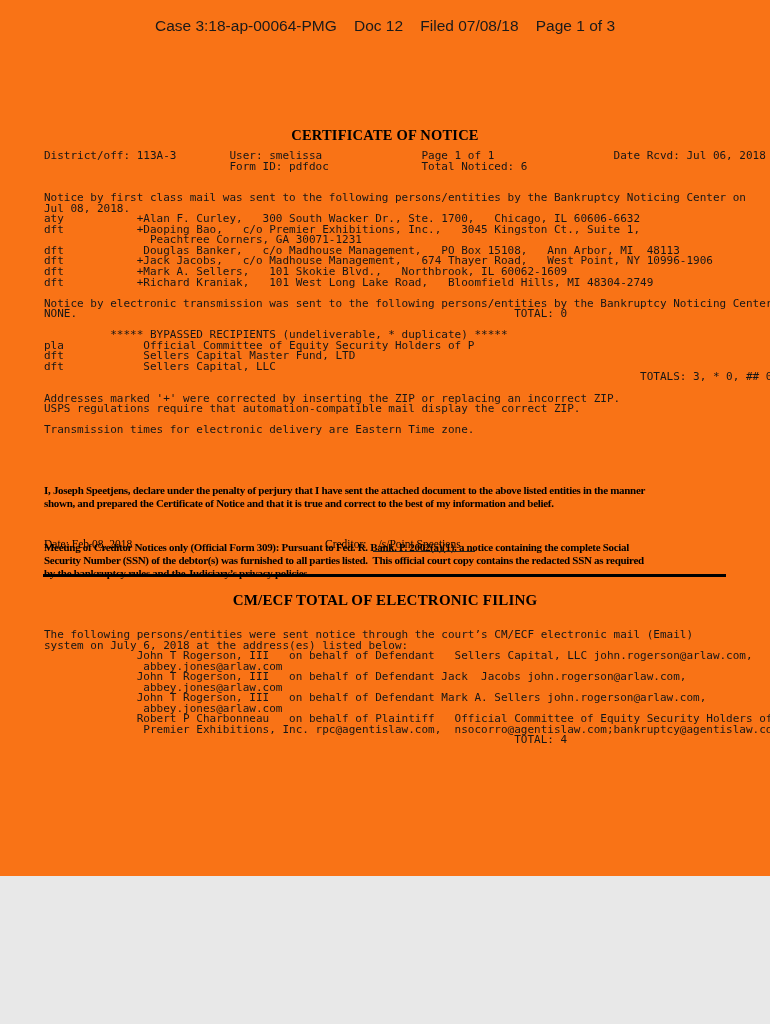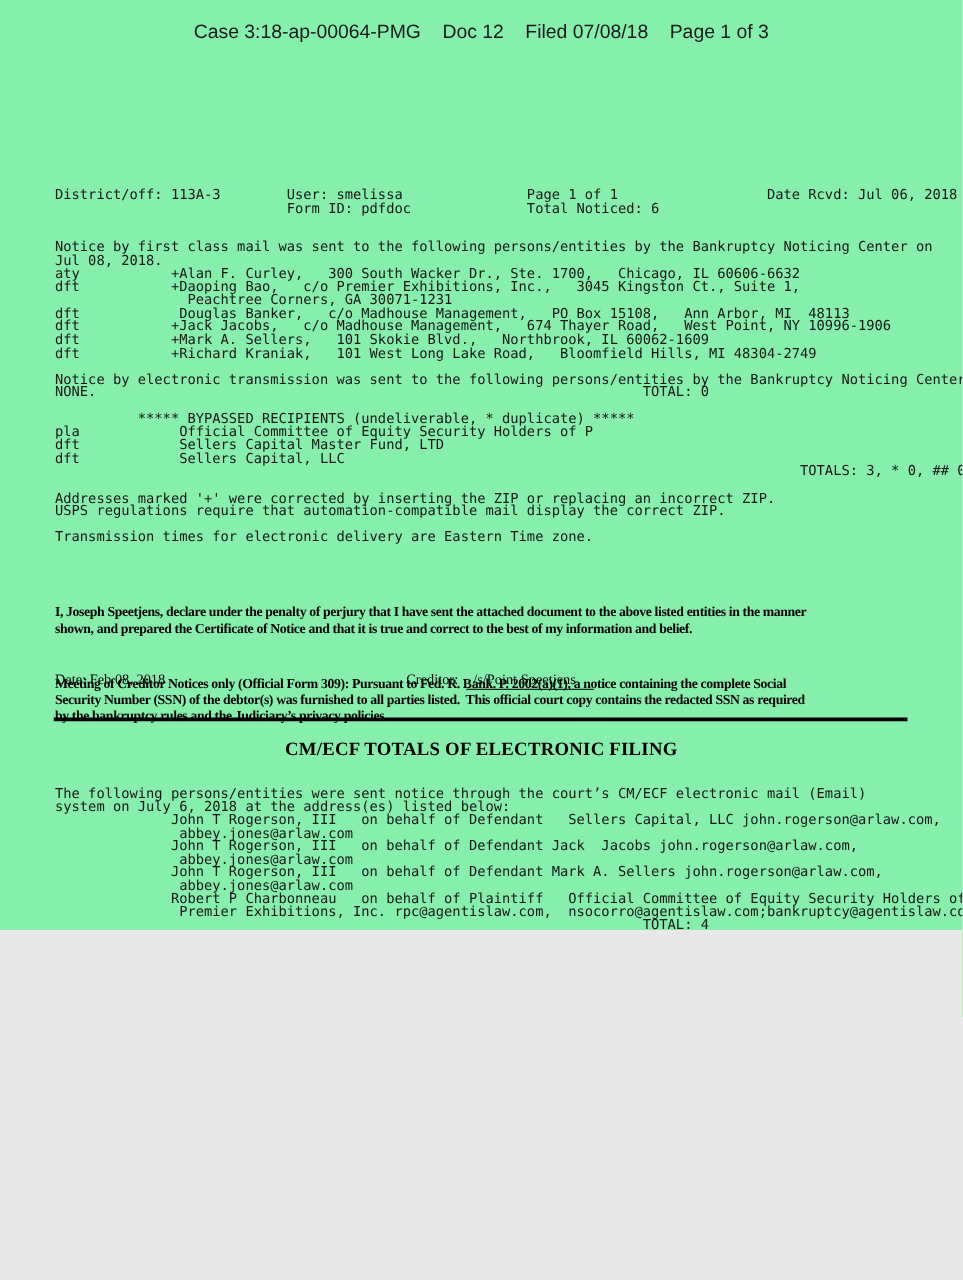--- a/index.html
+++ b/index.html
@@ -1,20 +1,20 @@
 <!DOCTYPE html>
 <html><head>
 <meta charset="utf-8">
 <style>
   html, body { margin: 0; padding: 0; background: #e8e8e8; }
   .page {
     position: relative;
     width: 770px;
-    height: 744px;
-    background: #86efac;
+    height: 876px;
+    background: #f97316;
     margin: 0 auto;
     overflow: hidden;
     color: #141414;
   }
   .stamp-header {
     position: absolute;
     top: 17px; left: 0; width: 770px;
     text-align: center;
     font-family: "Liberation Sans", sans-serif;
     font-size: 15.5px;
@@ -91,20 +91,21 @@
   }
 </style>
 </head>
 <body>
 
 <div class="page">
 
   <div class="stamp-header">Case 3:18-ap-00064-PMG    Doc 12    Filed 07/08/18    Page 1 of 3</div>
 
 
+  <div class="serif-title" id="certificate-title">CERTIFICATE OF NOTICE</div>
 
   <pre class="mono" id="notice-body">District/off: 113A-3        User: smelissa               Page 1 of 1                  Date Rcvd: Jul 06, 2018
                             Form ID: pdfdoc              Total Noticed: 6
 
 
 Notice by first class mail was sent to the following persons/entities by the Bankruptcy Noticing Center on
 Jul 08, 2018.
 aty           +Alan F. Curley,   300 South Wacker Dr., Ste. 1700,   Chicago, IL 60606-6632
 dft           +Daoping Bao,   c/o Premier Exhibitions, Inc.,   3045 Kingston Ct., Suite 1,
                 Peachtree Corners, GA 30071-1231
@@ -135,21 +136,21 @@
 by the bankruptcy rules and the Judiciary’s privacy policies.</div>
   </div>
 
   <div class="sig-row">
     <span class="date-label">Date: Feb 08, 2018</span>
     <span class="sig-group"><span>Creditor:</span><span class="sig-value">/s/Point Speetjens</span></span>
   </div>
 
   <div class="rule"></div>
 
-  <div class="serif-title" id="cmecf-title">CM/ECF TOTALS OF ELECTRONIC FILING</div>
+  <div class="serif-title" id="cmecf-title">CM/ECF TOTAL OF ELECTRONIC FILING</div>
 
   <pre class="mono" id="cmecf-body">The following persons/entities were sent notice through the court’s CM/ECF electronic mail (Email)
 system on July 6, 2018 at the address(es) listed below:
               John T Rogerson, III   on behalf of Defendant   Sellers Capital, LLC john.rogerson@arlaw.com,
                abbey.jones@arlaw.com
               John T Rogerson, III   on behalf of Defendant Jack  Jacobs john.rogerson@arlaw.com,
                abbey.jones@arlaw.com
               John T Rogerson, III   on behalf of Defendant Mark A. Sellers john.rogerson@arlaw.com,
                abbey.jones@arlaw.com
               Robert P Charbonneau   on behalf of Plaintiff   Official Committee of Equity Security Holders of

